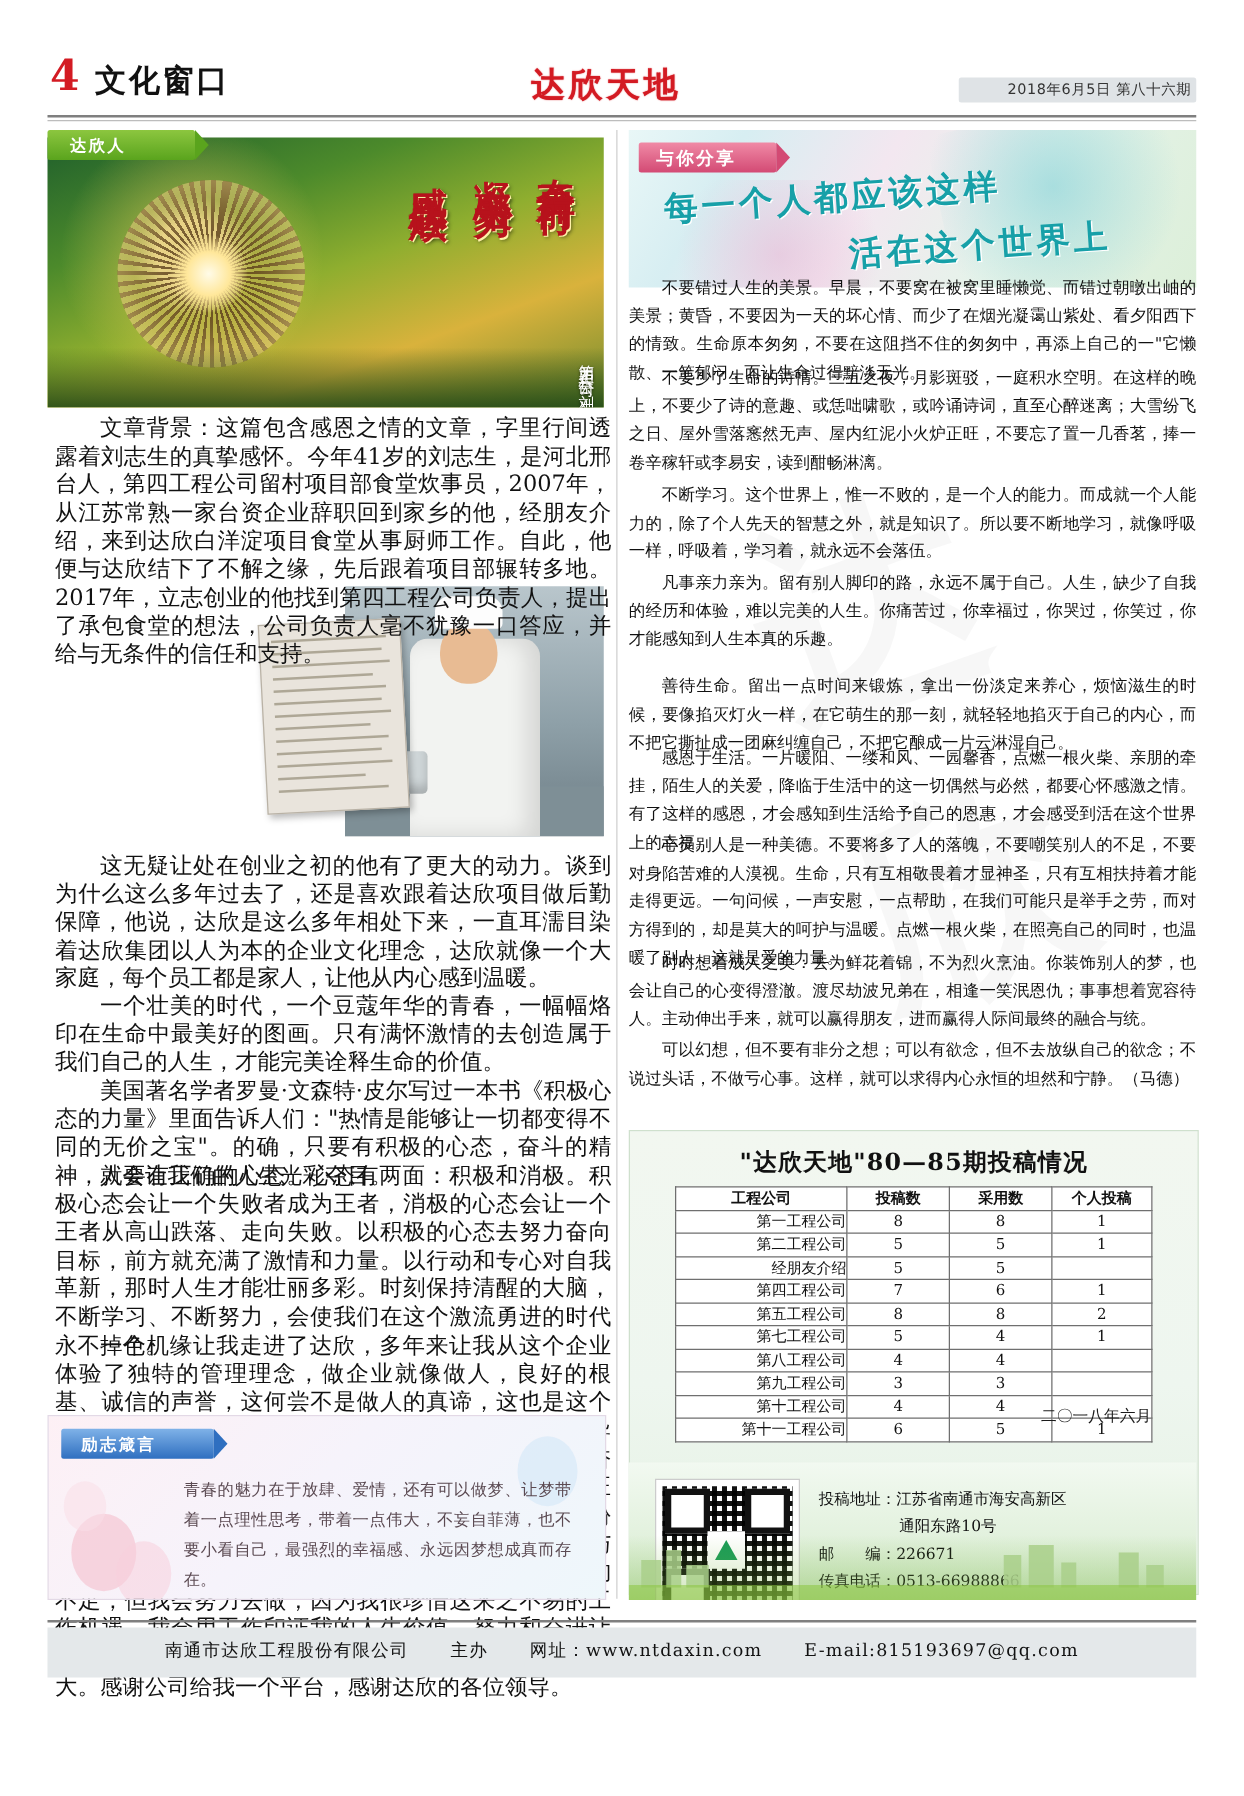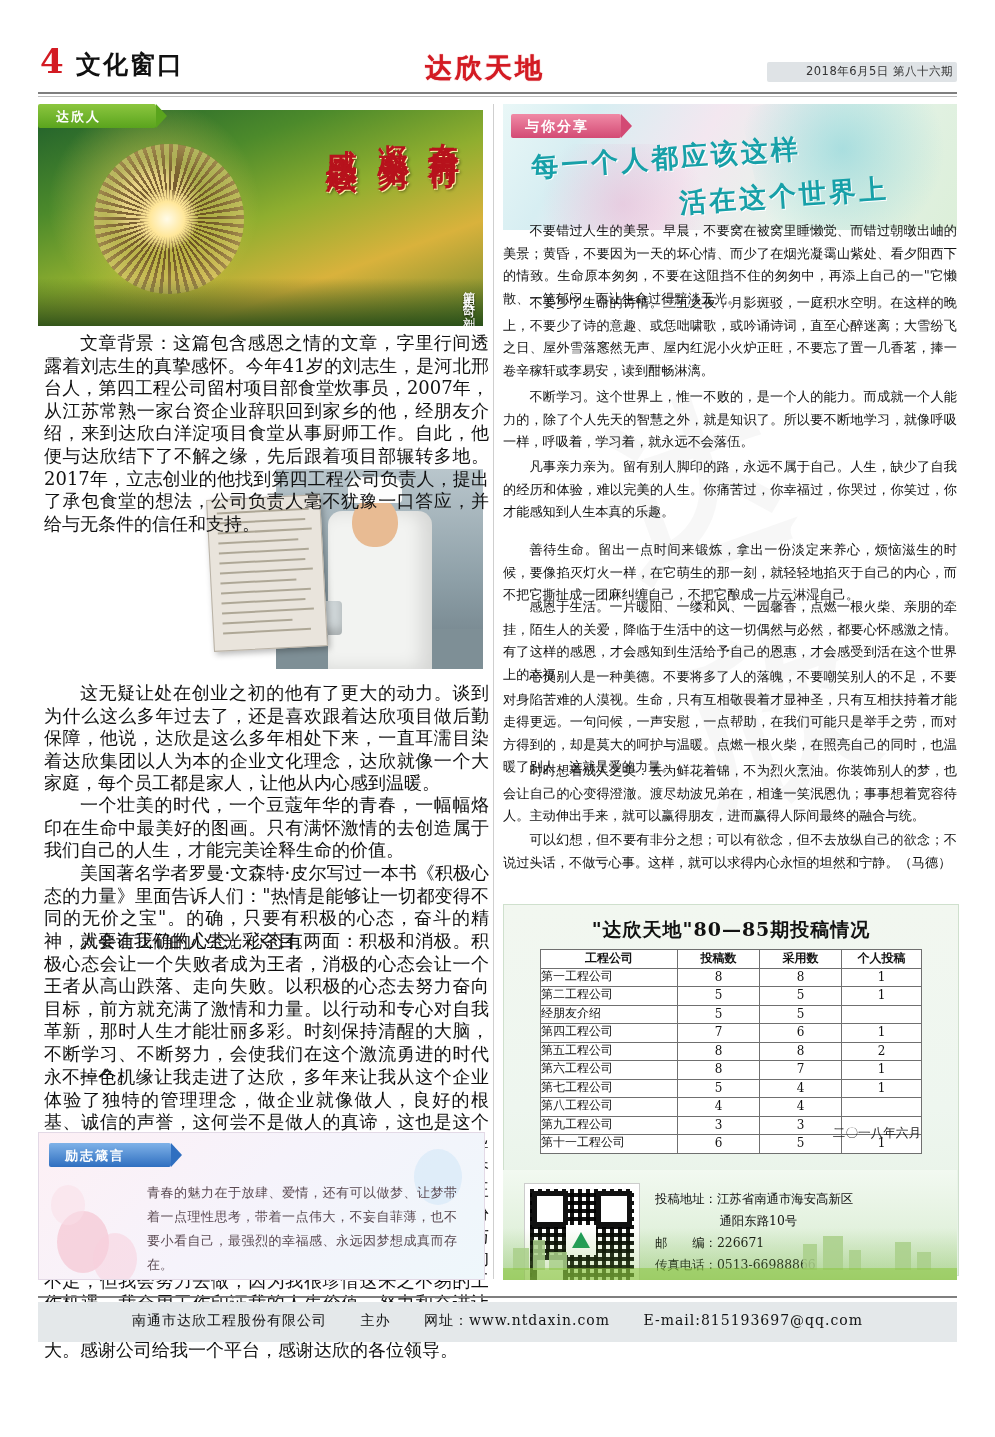--- a/index.html
+++ b/index.html
@@ -258,21 +258,21 @@
     font-family:"DejaVu Serif","Liberation Serif",serif;
     font-size:12px;
     background:#ffffff;
   }
   table.stats th,table.stats td{
     border:1px solid #6f6f6f;
     height:17.5px;line-height:17.5px;
     text-align:center;color:#111;padding:0;
   }
   table.stats th{font-weight:bold;background:#ffffff;}
-  table.stats td.name{text-align:left;font-family:Liberation Mono, monospace;}
+  table.stats td.name{text-align:right;}
   .stats-note{
     position:absolute;left:36px;top:300px;width:382px;
     font-family:"DejaVu Serif","Liberation Serif",serif;
     font-size:12.6px;line-height:21px;color:#111;text-align:justify;
   }
   .stats-welcome{
     position:absolute;left:36px;top:363px;width:382px;
     font-family:"DejaVu Serif","Liberation Serif",serif;
     font-size:12.6px;line-height:21px;color:#111;
   }
@@ -465,41 +465,41 @@
               <td>6</td>
               <td>1</td>
             </tr>
             <tr>
               <td class="name">第五工程公司</td>
               <td>8</td>
               <td>8</td>
               <td>2</td>
             </tr>
             <tr>
-              <td class="name">第六工程公司</td>
-              <td>8</td>
-              <td>7</td>
-              <td>1</td>
-            </tr>
-            <tr>
               <td class="name">第七工程公司</td>
               <td>5</td>
               <td>4</td>
               <td>1</td>
             </tr>
             <tr>
               <td class="name">第八工程公司</td>
               <td>4</td>
               <td>4</td>
               <td></td>
             </tr>
             <tr>
               <td class="name">第九工程公司</td>
               <td>3</td>
               <td>3</td>
+              <td></td>
+            </tr>
+            <tr>
+              <td class="name">第十工程公司</td>
+              <td>4</td>
+              <td>4</td>
               <td></td>
             </tr>
             <tr>
               <td class="name">第十一工程公司</td>
               <td>6</td>
               <td>5</td>
               <td>1</td>
             </tr>
           </tbody>
       </table>

